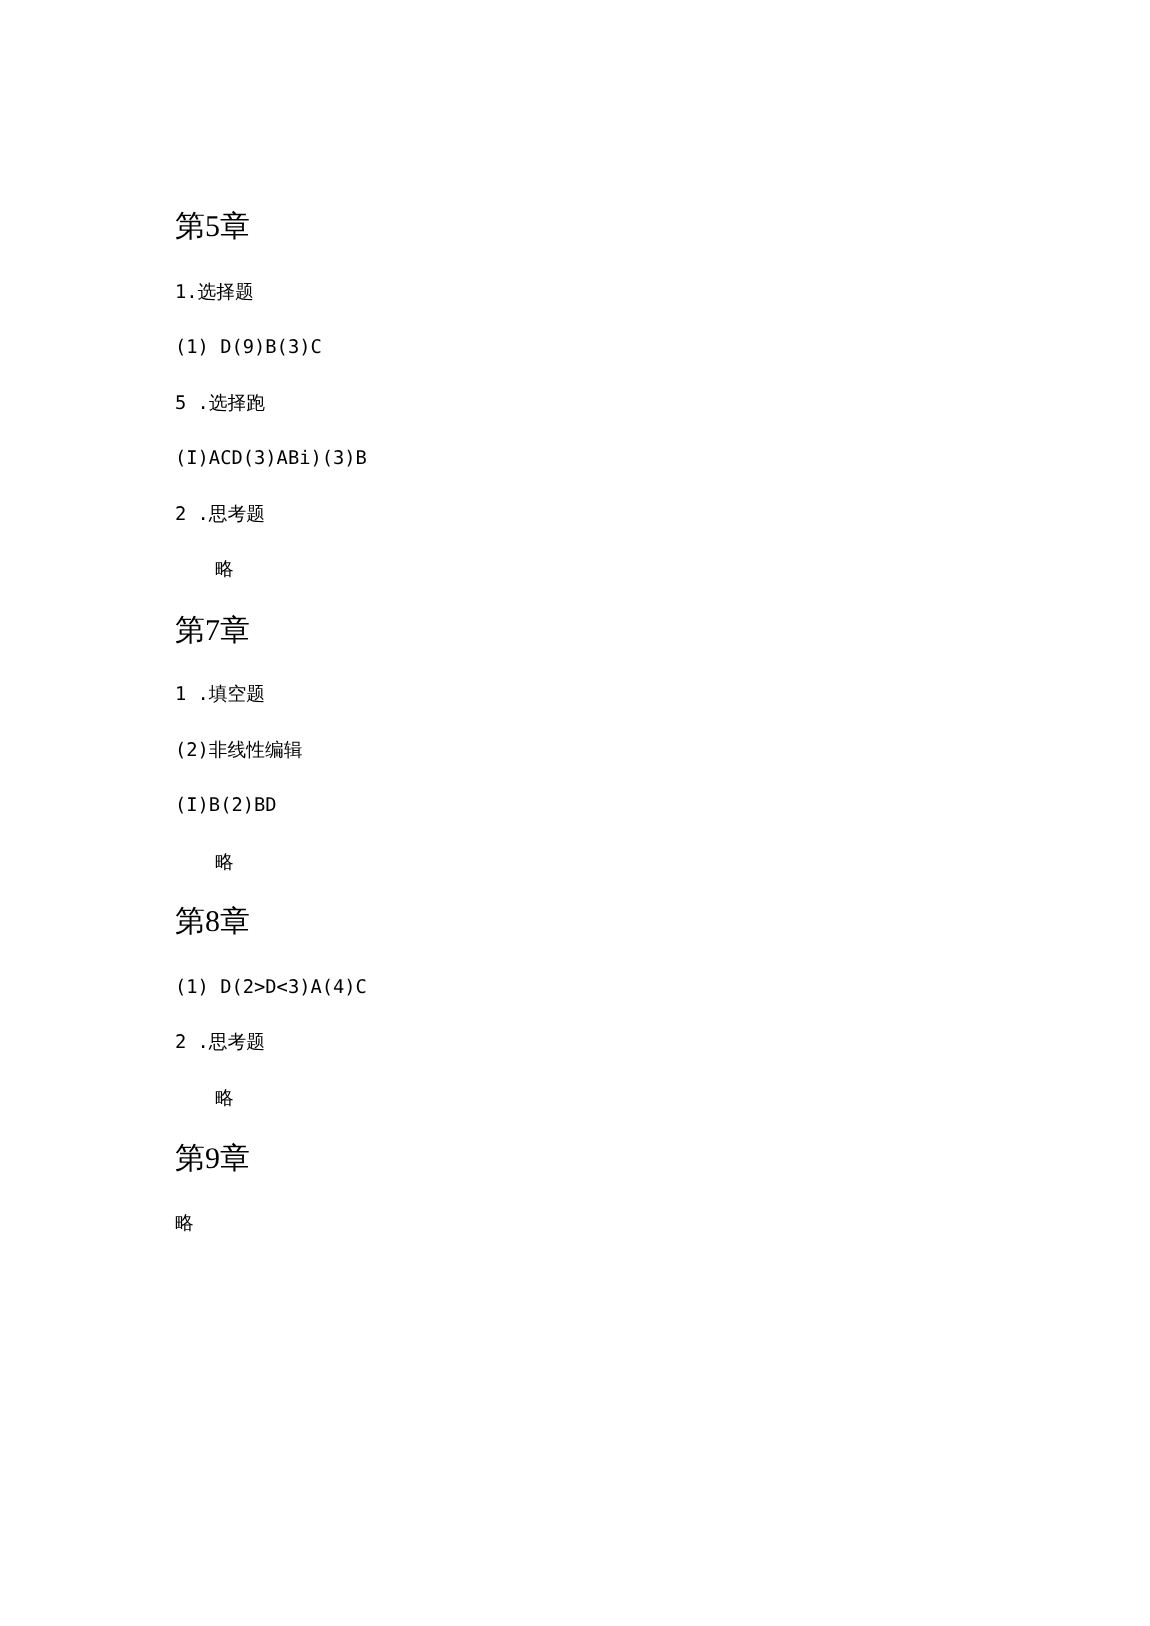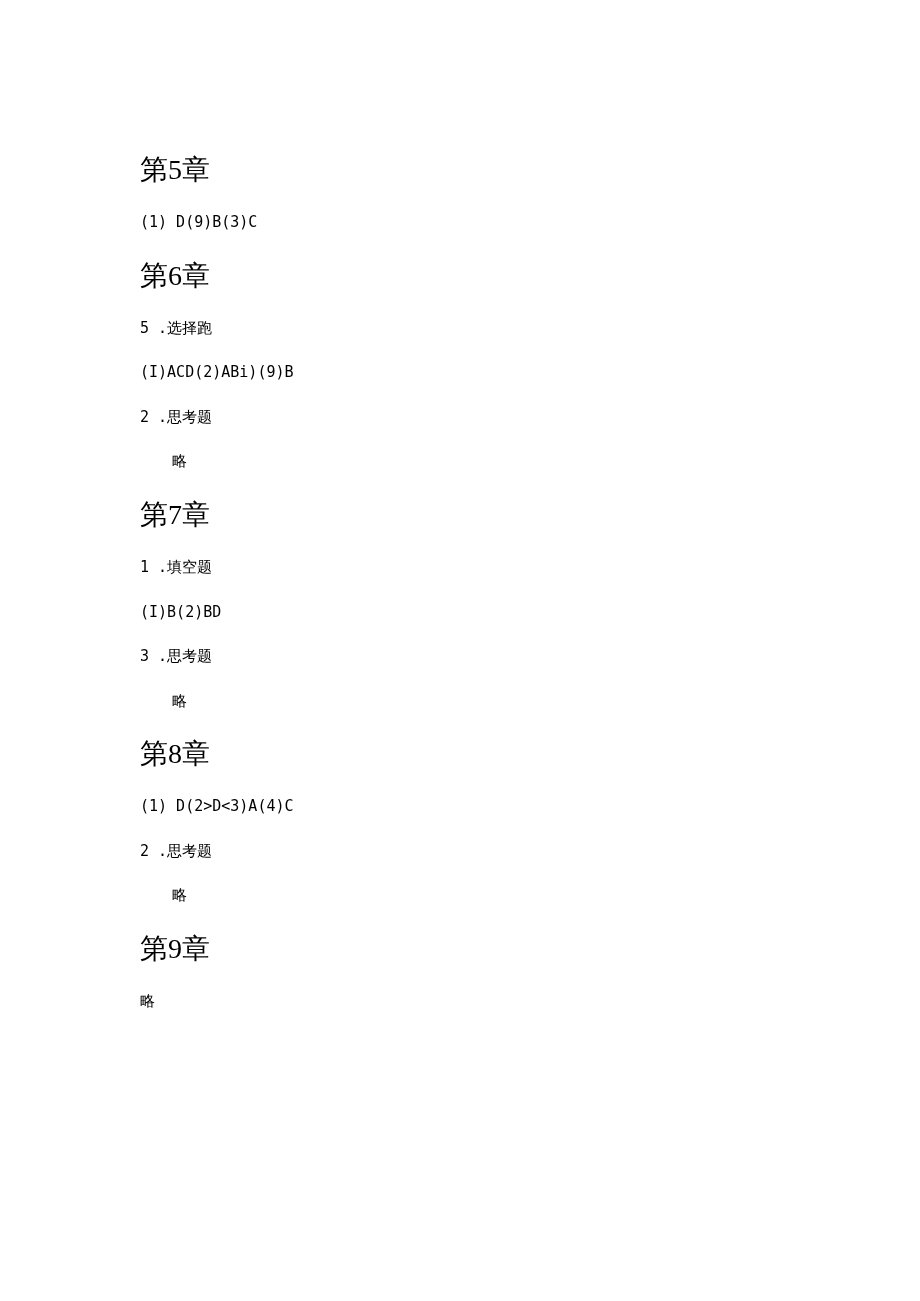--- a/index.html
+++ b/index.html
@@ -8,52 +8,52 @@
     background: #ffffff;
     font-family: "SimSun", "Songti SC", serif;
     color: #000000;
     width: 920px;
     min-height: 1301px;
   }
   .page {
     padding: 150px 140px 40px 140px;
   }
   .heading {
-    font-size: 28px;
-    margin: 0 0 22px 0;
+    font-size: 24px;
+    margin: 16px 0 22px 0;
     line-height: 1.4;
   }
   .line {
     font-size: 15px;
     margin: 0 0 22px 0;
     line-height: 1.5;
     font-family: "SimSun", "Songti SC", monospace;
   }
   .indent {
     padding-left: 32px;
   }
 </style>
 </head>
 <body>
 
 <div class="page">
 
   <div class="heading">第5章</div>
+  <div class="line">1.选择题</div>
   <div class="line">(1) D(9)B(3)C</div>
 
-  <div class="heading">第6章</div>
   <div class="line">5 .选择跑</div>
-  <div class="line">(I)ACD(2)ABi)(9)B</div>
+  <div class="line">(I)ACD(3)ABi)(3)B</div>
   <div class="line">2 .思考题</div>
   <div class="line indent">略</div>
 
   <div class="heading">第7章</div>
   <div class="line">1 .填空题</div>
+  <div class="line">(2)非线性编辑</div>
   <div class="line">(I)B(2)BD</div>
-  <div class="line">3 .思考题</div>
   <div class="line indent">略</div>
 
   <div class="heading">第8章</div>
   <div class="line">(1) D(2&gt;D&lt;3)A(4)C</div>
   <div class="line">2 .思考题</div>
   <div class="line indent">略</div>
 
   <div class="heading">第9章</div>
   <div class="line">略</div>
 

